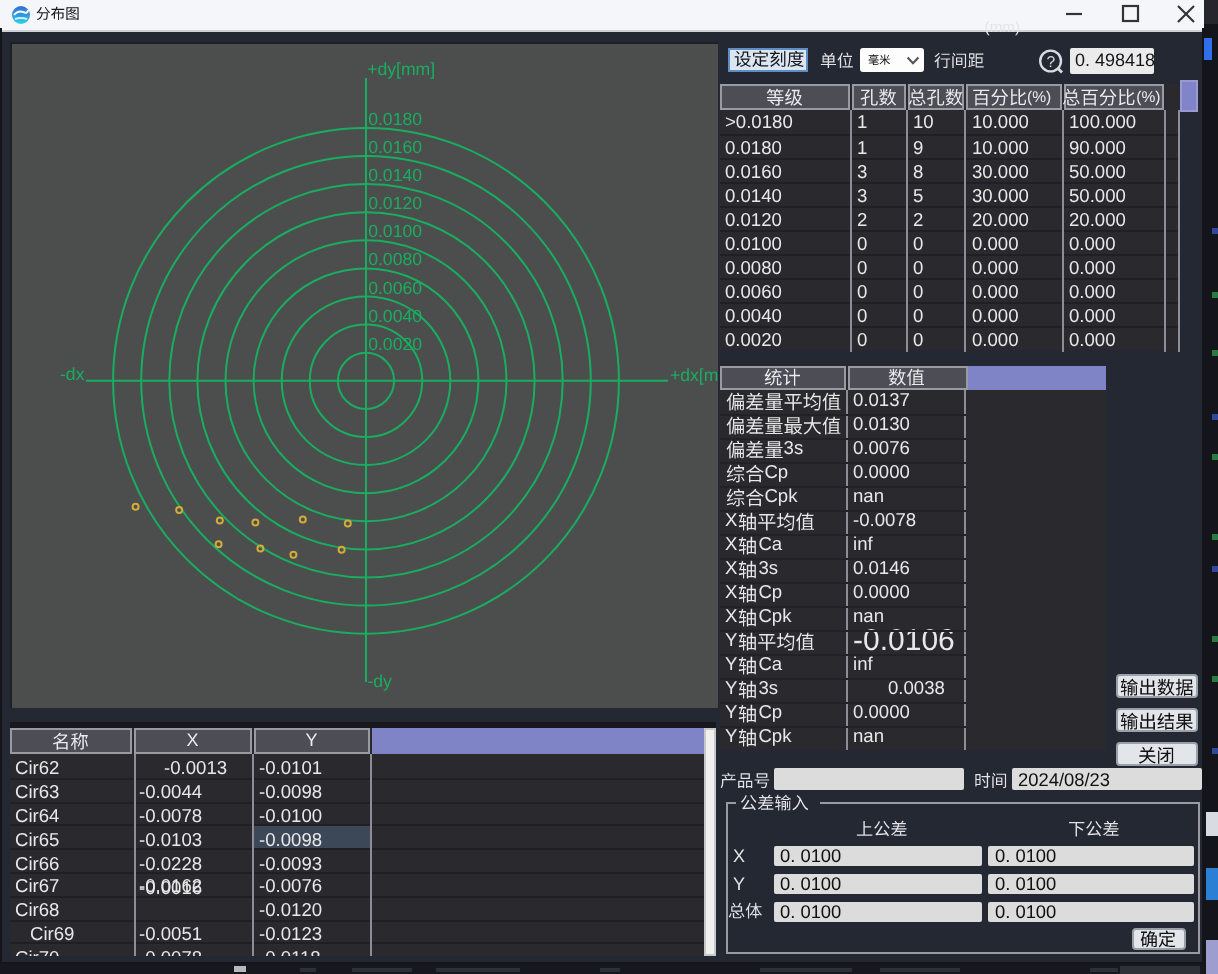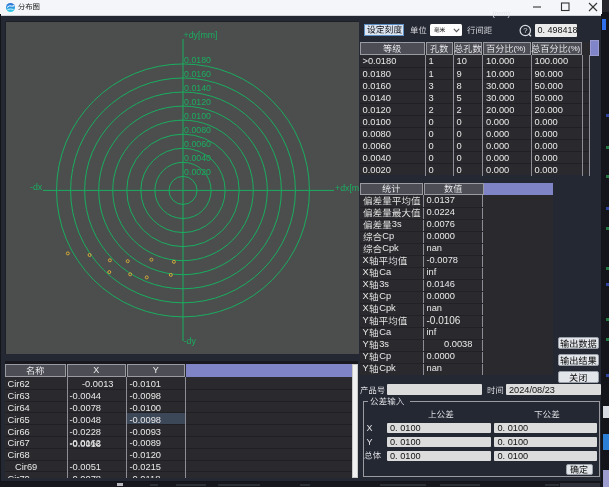--- a/index.html
+++ b/index.html
@@ -282,21 +282,21 @@
     </svg>
 <div style="position:absolute;left:426.5px;top:196.4px;font-size:9.3px;line-height:9.3px;color:#e8e8e8;white-space:pre">0.0137</div>
 <svg style="position:absolute;left:362.5px;top:208.0px;overflow:visible" width="57.6" height="9.6" viewBox="0 0 600 100" fill="#e8e8e8">
       <use href="#u504f" x="0"></use>
       <use href="#u5dee" x="100"></use>
       <use href="#u91cf" x="200"></use>
       <use href="#u6700" x="300"></use>
       <use href="#u5927" x="400"></use>
       <use href="#u503c" x="500"></use>
     </svg>
-<div style="position:absolute;left:426.5px;top:208.4px;font-size:9.3px;line-height:9.3px;color:#e8e8e8;white-space:pre">0.0224</div>
+<div style="position:absolute;left:426.5px;top:208.4px;font-size:9.3px;line-height:9.3px;color:#e8e8e8;white-space:pre">0.0130</div>
 <svg style="position:absolute;left:362.5px;top:220.0px;overflow:visible" width="28.8" height="9.6" viewBox="0 0 300 100" fill="#e8e8e8">
       <use href="#u504f" x="0"></use>
       <use href="#u5dee" x="100"></use>
       <use href="#u91cf" x="200"></use>
     </svg>
 <div style="position:absolute;left:391.8px;top:220.4px;font-size:9.3px;line-height:9.3px;color:#e8e8e8;white-space:pre">3s</div>
 <div style="position:absolute;left:426.5px;top:220.4px;font-size:9.3px;line-height:9.3px;color:#e8e8e8;white-space:pre">0.0076</div>
 <svg style="position:absolute;left:362.5px;top:232.0px;overflow:visible" width="19.2" height="9.6" viewBox="0 0 200 100" fill="#e8e8e8">
       <use href="#u7efc" x="0"></use>
       <use href="#u5408" x="100"></use>
@@ -341,21 +341,21 @@
     </svg>
 <div style="position:absolute;left:379.2px;top:304.4px;font-size:9.3px;line-height:9.3px;color:#e8e8e8;white-space:pre">Cpk</div>
 <div style="position:absolute;left:426.5px;top:304.4px;font-size:9.3px;line-height:9.3px;color:#e8e8e8;white-space:pre">nan</div>
 <div style="position:absolute;left:362.5px;top:316.4px;font-size:9.3px;line-height:9.3px;color:#e8e8e8;white-space:pre">Y</div>
 <svg style="position:absolute;left:369.1px;top:316.0px;overflow:visible" width="38.4" height="9.6" viewBox="0 0 400 100" fill="#e8e8e8">
       <use href="#u8f74" x="0"></use>
       <use href="#u5e73" x="100"></use>
       <use href="#u5747" x="200"></use>
       <use href="#u503c" x="300"></use>
     </svg>
-<div style="position:absolute;left:426.5px;top:316.4px;font-size:10px;line-height:9.3px;color:#e8e8e8;white-space:pre">-0.0106</div>
+<div style="position:absolute;left:426.5px;top:316.4px;font-size:15px;line-height:9.3px;color:#e8e8e8;white-space:pre">-0.0106</div>
 <div style="position:absolute;left:362.5px;top:328.4px;font-size:9.3px;line-height:9.3px;color:#e8e8e8;white-space:pre">Y</div>
 <svg style="position:absolute;left:369.1px;top:328.0px;overflow:visible" width="9.6" height="9.6" viewBox="0 0 100 100" fill="#e8e8e8">
       <use href="#u8f74" x="0"></use>
     </svg>
 <div style="position:absolute;left:379.2px;top:328.4px;font-size:9.3px;line-height:9.3px;color:#e8e8e8;white-space:pre">Ca</div>
 <div style="position:absolute;left:426.5px;top:328.4px;font-size:9.3px;line-height:9.3px;color:#e8e8e8;white-space:pre">inf</div>
 <div style="position:absolute;left:362.5px;top:340.4px;font-size:9.3px;line-height:9.3px;color:#e8e8e8;white-space:pre">Y</div>
 <svg style="position:absolute;left:369.1px;top:340.0px;overflow:visible" width="9.6" height="9.6" viewBox="0 0 100 100" fill="#e8e8e8">
       <use href="#u8f74" x="0"></use>
     </svg>
@@ -425,34 +425,34 @@
 <div style="position:absolute;left:7.5px;top:380.4px;font-size:9.3px;line-height:9.3px;color:#e8e8e8;white-space:pre">Cir62</div>
 <div style="position:absolute;left:82px;top:380.4px;font-size:9.3px;line-height:9.3px;color:#e8e8e8;white-space:pre">-0.0013</div>
 <div style="position:absolute;left:129.5px;top:380.4px;font-size:9.3px;line-height:9.3px;color:#e8e8e8;white-space:pre">-0.0101</div>
 <div style="position:absolute;left:7.5px;top:392.2px;font-size:9.3px;line-height:9.3px;color:#e8e8e8;white-space:pre">Cir63</div>
 <div style="position:absolute;left:69.5px;top:392.2px;font-size:9.3px;line-height:9.3px;color:#e8e8e8;white-space:pre">-0.0044</div>
 <div style="position:absolute;left:129.5px;top:392.2px;font-size:9.3px;line-height:9.3px;color:#e8e8e8;white-space:pre">-0.0098</div>
 <div style="position:absolute;left:7.5px;top:404.0px;font-size:9.3px;line-height:9.3px;color:#e8e8e8;white-space:pre">Cir64</div>
 <div style="position:absolute;left:69.5px;top:404.0px;font-size:9.3px;line-height:9.3px;color:#e8e8e8;white-space:pre">-0.0078</div>
 <div style="position:absolute;left:129.5px;top:404.0px;font-size:9.3px;line-height:9.3px;color:#e8e8e8;white-space:pre">-0.0100</div>
 <div style="position:absolute;left:7.5px;top:415.8px;font-size:9.3px;line-height:9.3px;color:#e8e8e8;white-space:pre">Cir65</div>
-<div style="position:absolute;left:69.5px;top:415.8px;font-size:9.3px;line-height:9.3px;color:#e8e8e8;white-space:pre">-0.0048</div>
+<div style="position:absolute;left:69.5px;top:415.8px;font-size:9.3px;line-height:9.3px;color:#e8e8e8;white-space:pre">-0.0103</div>
 <div style="position:absolute;left:129.5px;top:415.8px;font-size:9.3px;line-height:9.3px;color:#e8e8e8;white-space:pre">-0.0098</div>
 <div style="position:absolute;left:7.5px;top:427.6px;font-size:9.3px;line-height:9.3px;color:#e8e8e8;white-space:pre">Cir66</div>
 <div style="position:absolute;left:69.5px;top:427.6px;font-size:9.3px;line-height:9.3px;color:#e8e8e8;white-space:pre">-0.0228</div>
 <div style="position:absolute;left:129.5px;top:427.6px;font-size:9.3px;line-height:9.3px;color:#e8e8e8;white-space:pre">-0.0093</div>
 <div style="position:absolute;left:7.5px;top:439.4px;font-size:9.3px;line-height:9.3px;color:#e8e8e8;white-space:pre">Cir67</div>
 <div style="position:absolute;left:69.5px;top:439.4px;font-size:9.3px;line-height:9.3px;color:#e8e8e8;white-space:pre">-0.0162</div>
-<div style="position:absolute;left:129.5px;top:439.4px;font-size:9.3px;line-height:9.3px;color:#e8e8e8;white-space:pre">-0.0089</div>
+<div style="position:absolute;left:129.5px;top:439.4px;font-size:9.3px;line-height:9.3px;color:#e8e8e8;white-space:pre">-0.0076</div>
 <div style="position:absolute;left:7.5px;top:451.2px;font-size:9.3px;line-height:9.3px;color:#e8e8e8;white-space:pre">Cir68</div>
 <div style="position:absolute;left:69.5px;top:440px;font-size:9.3px;line-height:9.3px;color:#e8e8e8;white-space:pre">-0.0016</div>
 <div style="position:absolute;left:129.5px;top:451.2px;font-size:9.3px;line-height:9.3px;color:#e8e8e8;white-space:pre">-0.0120</div>
 <div style="position:absolute;left:15px;top:463.0px;font-size:9.3px;line-height:9.3px;color:#e8e8e8;white-space:pre">Cir69</div>
 <div style="position:absolute;left:69.5px;top:463.0px;font-size:9.3px;line-height:9.3px;color:#e8e8e8;white-space:pre">-0.0051</div>
-<div style="position:absolute;left:129.5px;top:463.0px;font-size:9.3px;line-height:9.3px;color:#e8e8e8;white-space:pre">-0.0215</div>
+<div style="position:absolute;left:129.5px;top:463.0px;font-size:9.3px;line-height:9.3px;color:#e8e8e8;white-space:pre">-0.0123</div>
 <div style="position:absolute;left:7.5px;top:474.8px;font-size:9.3px;line-height:9.3px;color:#e8e8e8;white-space:pre">Cir70</div>
 <div style="position:absolute;left:69.5px;top:474.8px;font-size:9.3px;line-height:9.3px;color:#e8e8e8;white-space:pre">-0.0078</div>
 <div style="position:absolute;left:129.5px;top:474.8px;font-size:9.3px;line-height:9.3px;color:#e8e8e8;white-space:pre">-0.0118</div>
 <div style="position:absolute;left:4.5px;top:388.8px;width:347.0px;height:0.8px;background:#202024"></div>
 <div style="position:absolute;left:4.5px;top:400.6px;width:347.0px;height:0.8px;background:#202024"></div>
 <div style="position:absolute;left:4.5px;top:412.4px;width:347.0px;height:0.8px;background:#202024"></div>
 <div style="position:absolute;left:4.5px;top:424.2px;width:347.0px;height:0.8px;background:#202024"></div>
 <div style="position:absolute;left:4.5px;top:436.0px;width:347.0px;height:0.8px;background:#202024"></div>
 <div style="position:absolute;left:4.5px;top:447.8px;width:347.0px;height:0.8px;background:#202024"></div>
 <div style="position:absolute;left:4.5px;top:459.6px;width:347.0px;height:0.8px;background:#202024"></div>

